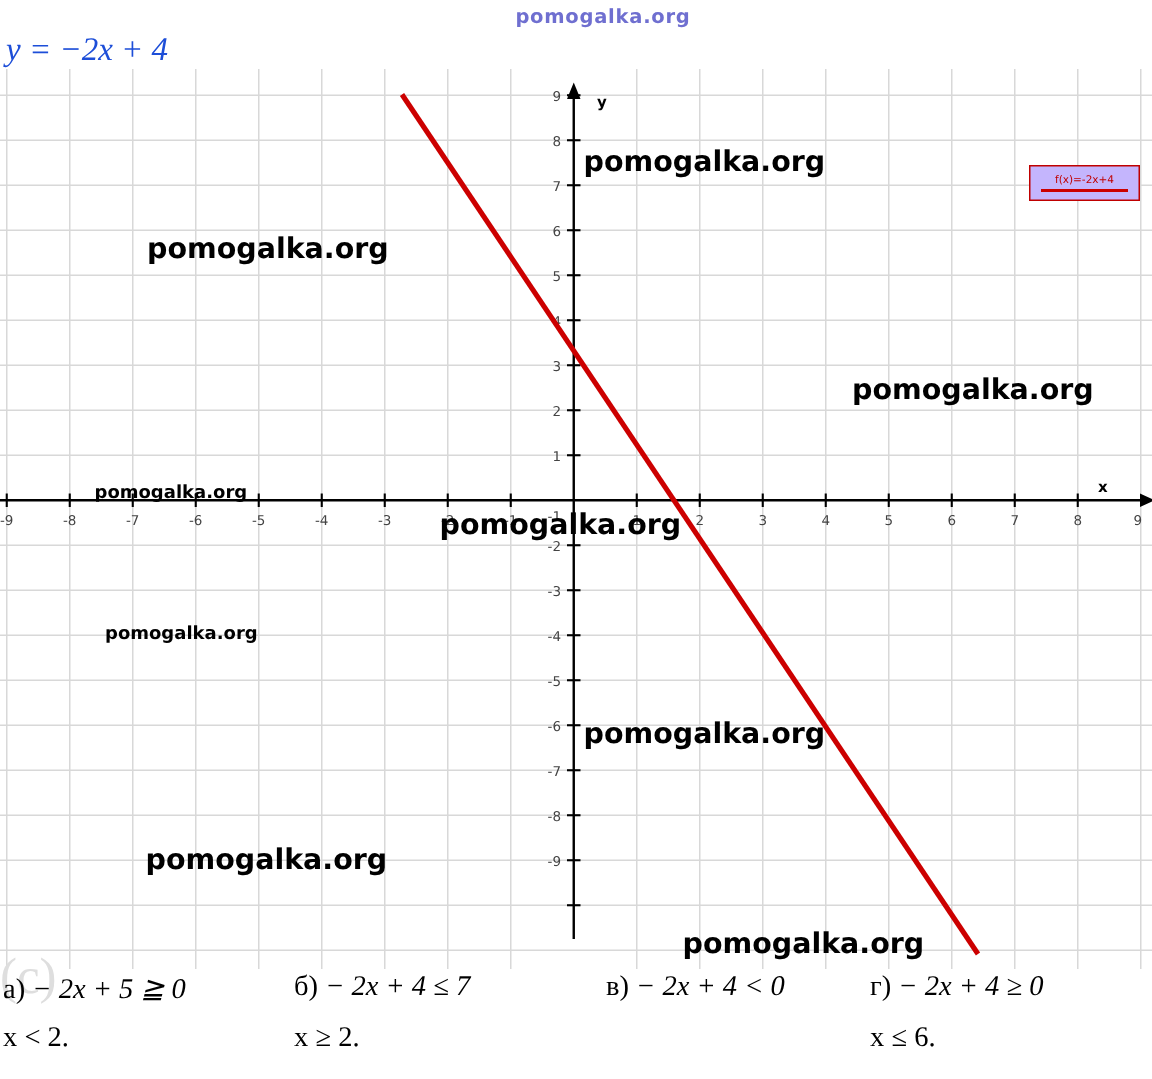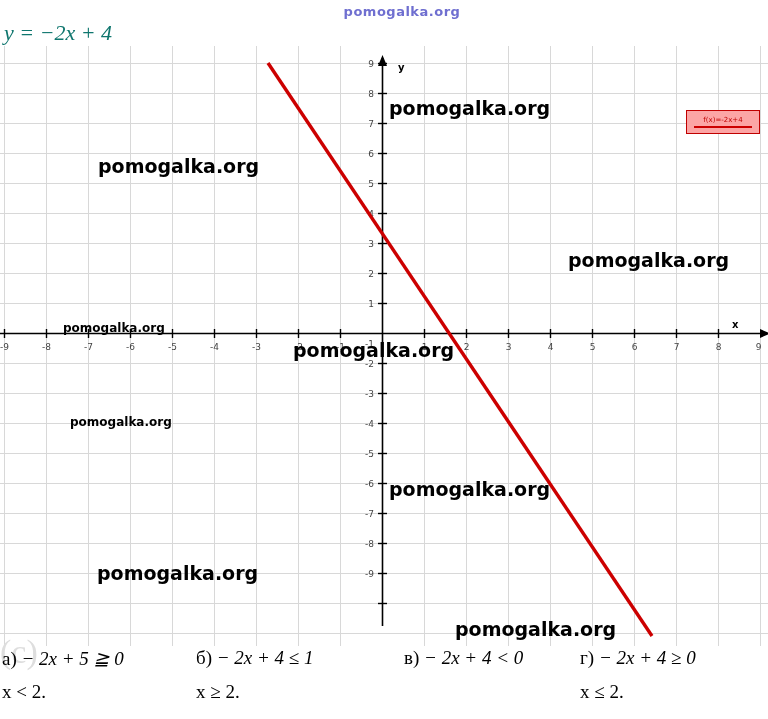--- a/index.html
+++ b/index.html
@@ -32,21 +32,21 @@
     font-weight: bold;
     letter-spacing: 0.5px;
   }
   .equation {
     position: absolute;
     left: 4px;
     top: 20px;
     font-family: "Liberation Serif", serif;
     font-size: 22px;
     font-style: italic;
-    color: #0f766e;
+    color: #1d4ed8;
   }
   
   #plot {
     position: absolute;
     left: 0;
     top: 46px;
     width: 768px;
     height: 600px;
   }
   #plot svg {
@@ -64,21 +64,21 @@
   .wm.big { font-size: 19px; }
   .wm.small { font-size: 12px; }
   
   .legend {
     position: absolute;
     right: 8px;
     top: 64px;
     width: 72px;
     height: 22px;
     border: 1px solid #c00000;
-    background: #fca5a5;
+    background: #c4b5fd;
     display: flex;
     flex-direction: column;
     align-items: center;
     justify-content: center;
   }
   .legend .lbl {
     font-family: "DejaVu Sans", sans-serif;
     font-size: 7px;
     color: #c00000;
     line-height: 8px;
@@ -293,25 +293,25 @@
   <div class="wm small" style="left:70px;  top:415px;">pomogalka.org</div>
   <div class="wm big" style="left:389px; top:478px;">pomogalka.org</div>
   <div class="wm big" style="left:97px;  top:562px;">pomogalka.org</div>
   <div class="wm big" style="left:455px; top:618px;">pomogalka.org</div>
 
   <div class="copy">(c)</div>
 
   <div class="answers">
     <div class="ans-row r1">
       <span class="ans a"><span>а)</span> <span class="it">− 2x + 5 ≧ 0</span></span>
-      <span class="ans b"><span>б)</span> <span class="it">− 2x + 4 ≤ 1</span></span>
+      <span class="ans b"><span>б)</span> <span class="it">− 2x + 4 ≤ 7</span></span>
       <span class="ans v"><span>в)</span> <span class="it">− 2x + 4 &lt; 0</span></span>
       <span class="ans g"><span>г)</span> <span class="it">− 2x + 4 ≥ 0</span></span>
     </div>
     <div class="ans-row r2">
       <span class="ans sol a it">x &lt; 2.</span>
       <span class="ans sol b it">x ≥ 2.</span>
       <span class="ans sol v it">x &gt; 2.</span>
-      <span class="ans sol g it">x ≤ 2.</span>
+      <span class="ans sol g it">x ≤ 6.</span>
     </div>
   </div>
 
 </div>
 
 </body></html>

